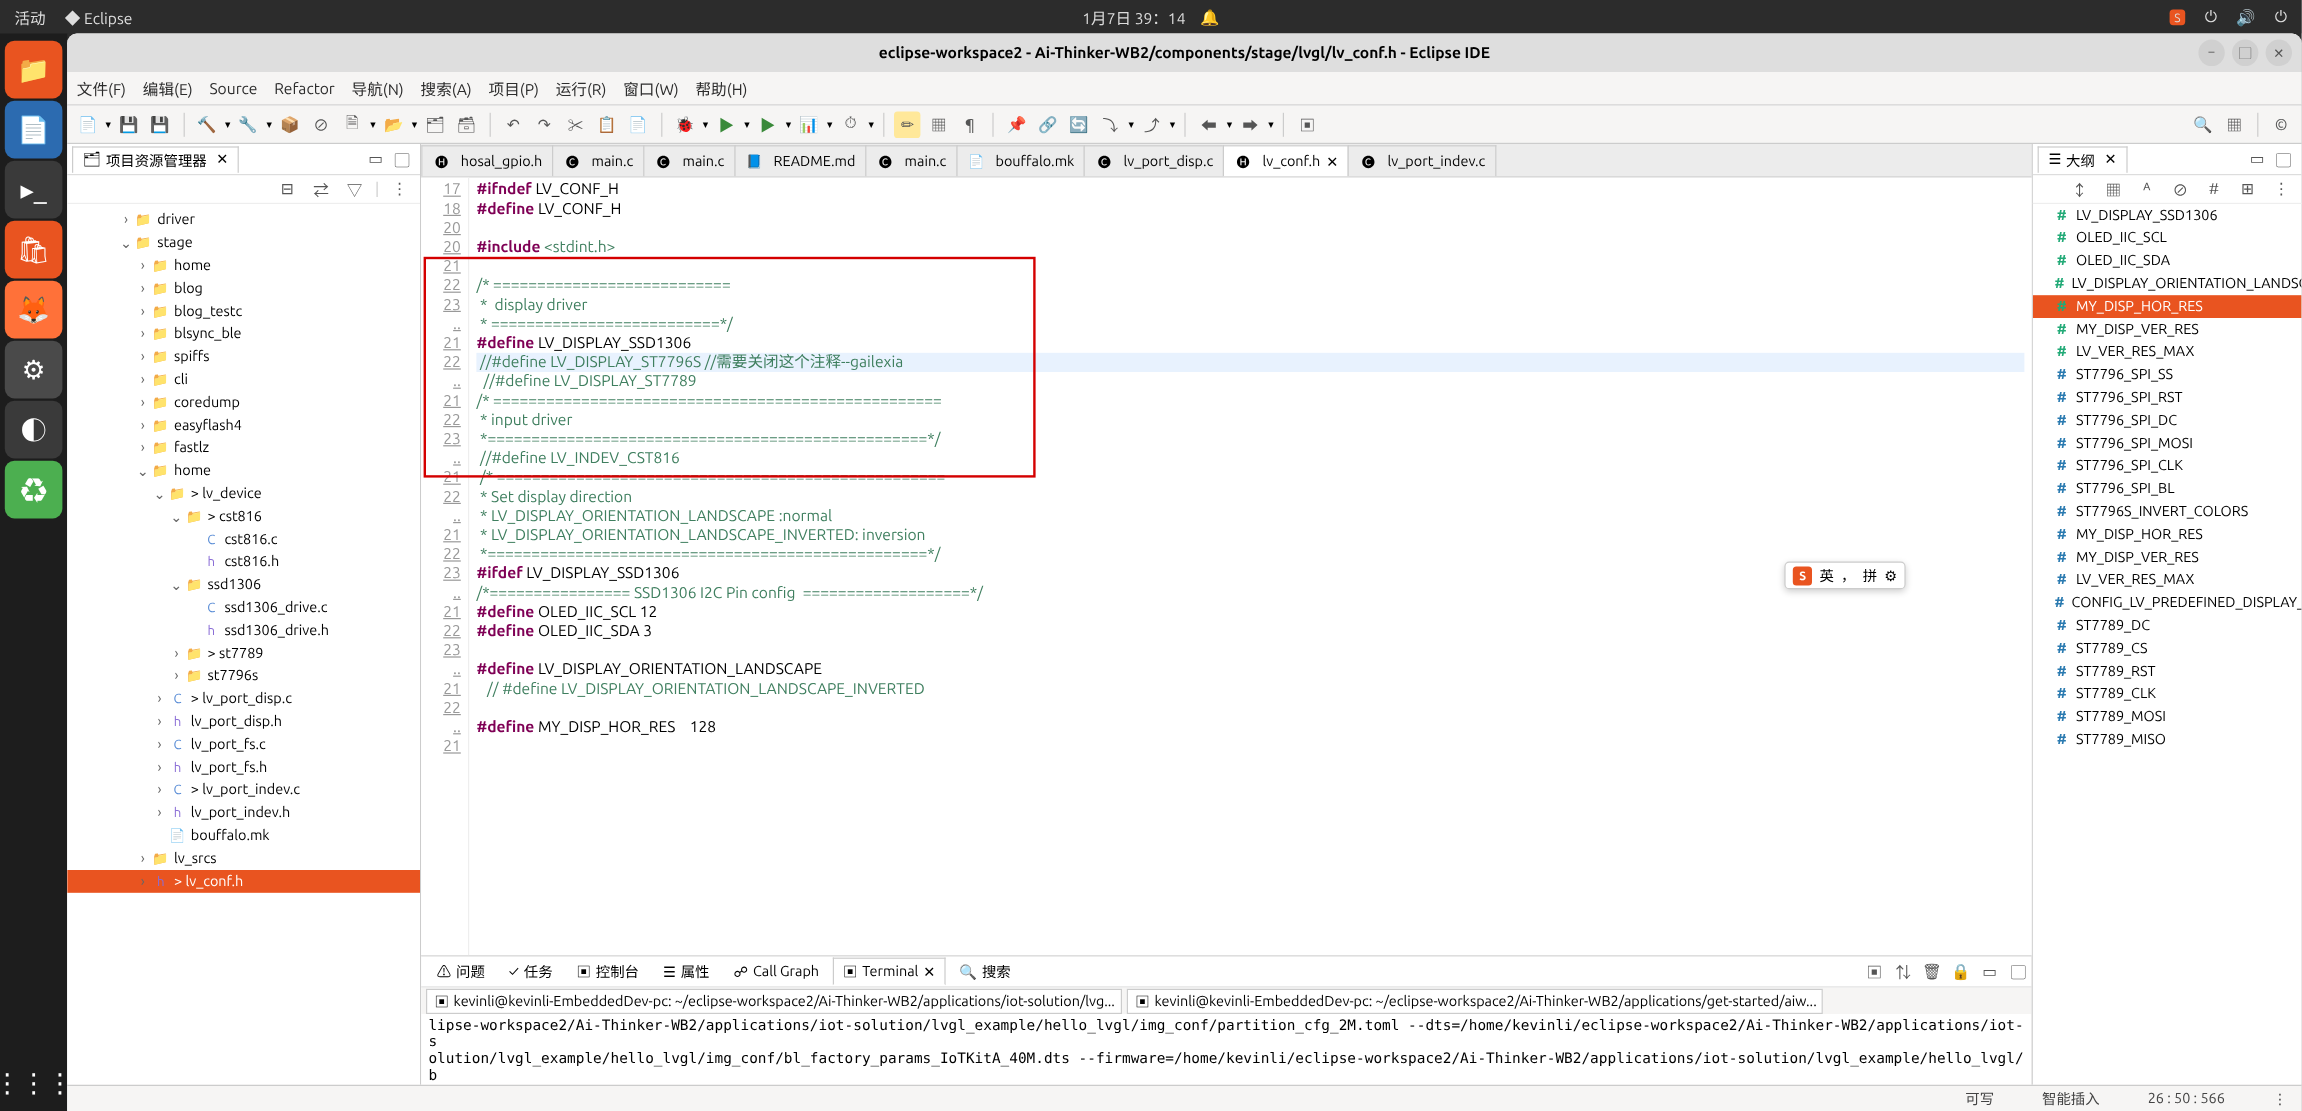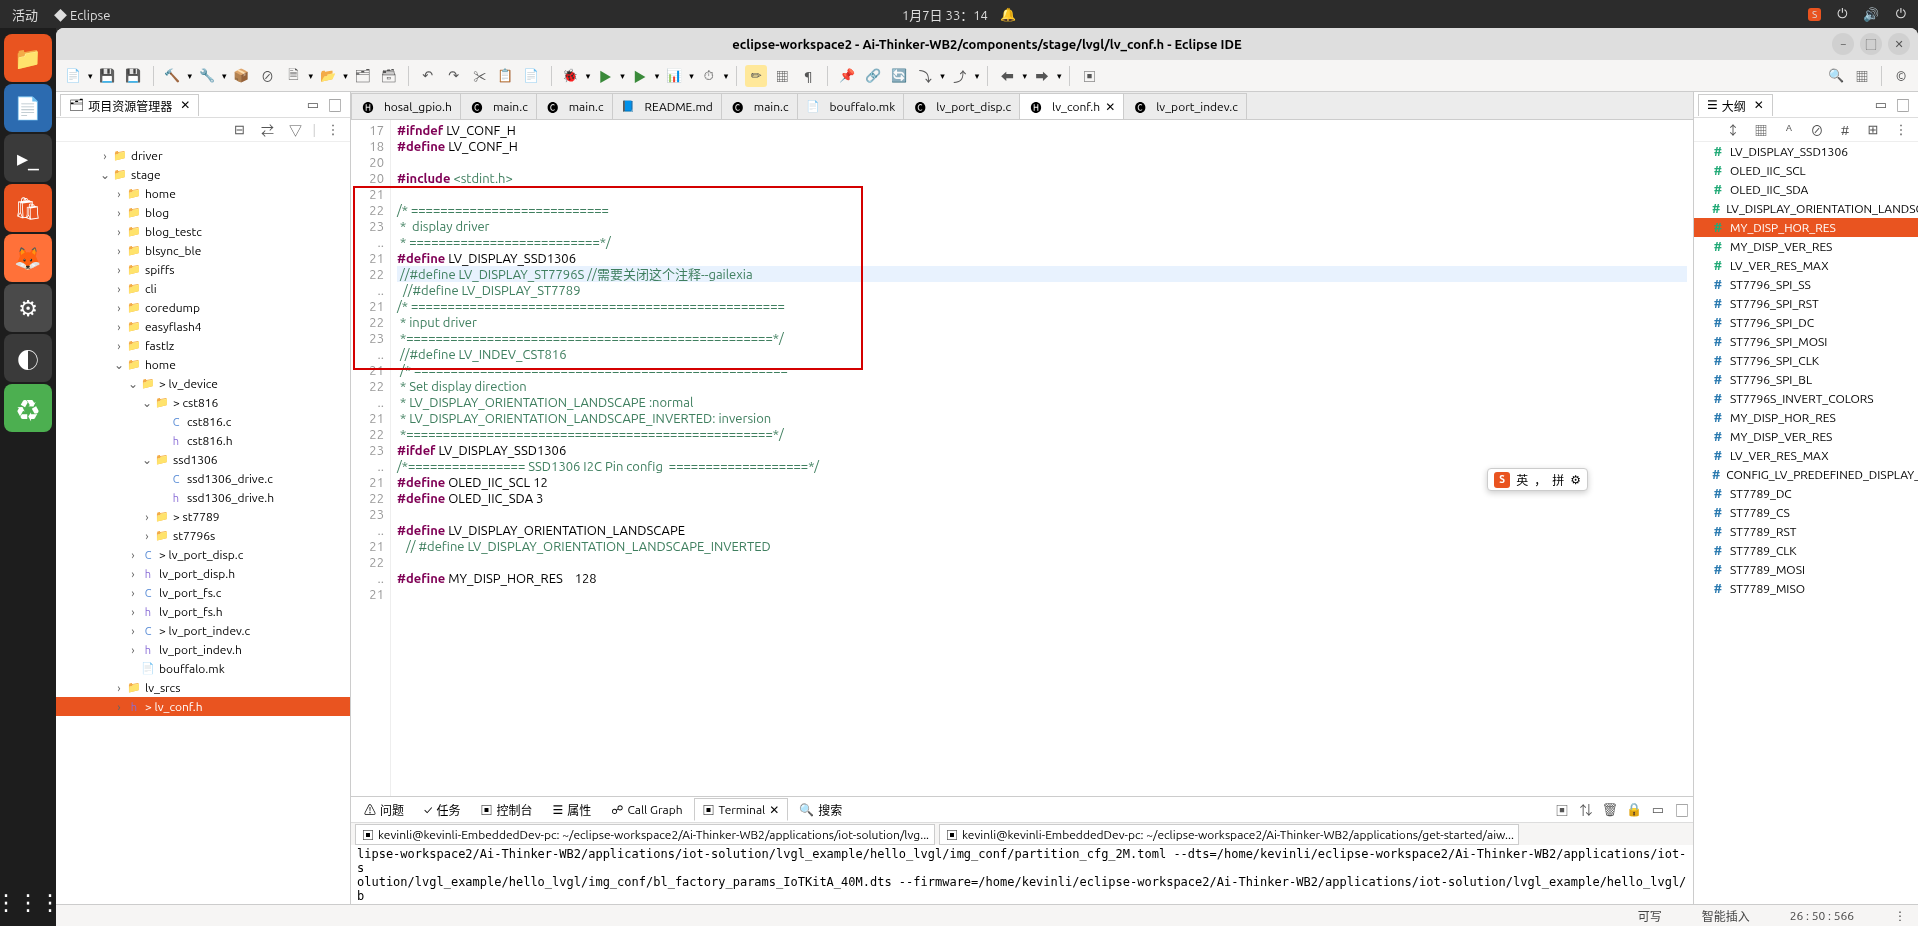--- a/index.html
+++ b/index.html
@@ -41,21 +41,21 @@
 .tree-selected { background: #E95420 !important; color: #fff; }
 .twist { width: 14px; display: inline-flex; justify-content: center; color: #666; }
 .ficon { width: 16px; height:16px; display: inline-flex; align-items:center; justify-content:center; margin-right: 3px; font-size:11px;}
 .fold{color:#c88b3a;} .cfile{color:#5a8dd6;} .hfile{color:#8a6dd6;} .mkfile{color:#666;}
 
 .center-panel { flex: 1; display: flex; flex-direction: column; min-width: 0; }
 .editor-tabs { height: 28px; display: flex; align-items: flex-end; background: #ececec; border-bottom: 1px solid #ccc; overflow:hidden;}
 .etab { height: 26px; display: flex; align-items: center; gap: 5px; padding: 0 8px; border: 1px solid #ccc; border-bottom: none; background: #ececec; font-size: 12px; margin-right: -1px;}
 .etab.active { background: #fff; }
 .editor-body { flex: 1; display: flex; background: #fff; overflow: hidden; position: relative; font-family: "DejaVu Sans Mono", monospace; font-size: 13px; line-height: 16px; }
-.gutter { width: 40px; background: #fff; color: #999; text-align: right; padding: 2px 6px 2px 0; user-select: none; border-right:1px solid #eee;}
+.gutter { width: 40px; background: #fff; color: #999; text-align: right; padding: 2px 6px 2px 0; user-select: none; border-right:1px solid #eee;text-decoration:underline;}
 .code { flex: 1; padding: 2px 6px; white-space: pre; overflow: hidden; }
 .kw { color: #7f0055; font-weight: bold; }
 .cm { color: #3f7f5f; }
 .hl-line { background: #e8f2fe; }
 .redbox { position:absolute; border:2px solid #d40000; pointer-events:none; }
 
 .bottom-panel { height: 108px; border-top: 1px solid #ccc; display: flex; flex-direction: column; background: #fff; }
 .bottom-tabs { height: 26px; display: flex; align-items: center; border-bottom: 1px solid #ddd; padding-left: 4px; gap: 2px; }
 .btab { display: flex; align-items: center; gap: 4px; padding: 2px 8px; font-size: 12px; border:1px solid transparent;}
 .btab.active { background: #fff; border: 1px solid #ccc; border-bottom-color: #fff; }
@@ -77,21 +77,21 @@
 </style>
 </head>
 <body>
 
 <div class="topbar">
   <div class="topbar-left">
     <span>活动</span>
     <span>◆ <span>Eclipse</span></span>
   </div>
   <div class="topbar-center">
-    <span>1月7日 33：14</span>
+    <span>1月7日 39：14</span>
     <span>🔔</span>
   </div>
   <div class="topbar-right">
     <span style="background:#E95420;padding:1px 4px;border-radius:3px;font-size:10px;">S</span>
     <span>⏻</span>
     <span>🔊</span>
     <span>⏻</span>
   </div>
 </div>
 
@@ -111,20 +111,32 @@
 <div class="window">
   <div class="titlebar">
     <span style="font-weight:600;">eclipse-workspace2 - Ai-Thinker-WB2/components/stage/lvgl/lv_conf.h - Eclipse IDE</span>
     <div class="title-controls">
       <div class="tc-btn">−</div>
       <div class="tc-btn">▢</div>
       <div class="tc-btn">✕</div>
     </div>
   </div>
 
+  <div class="menubar">
+    <span>文件(F)</span>
+    <span>编辑(E)</span>
+    <span>Source</span>
+    <span>Refactor</span>
+    <span>导航(N)</span>
+    <span>搜索(A)</span>
+    <span>项目(P)</span>
+    <span>运行(R)</span>
+    <span>窗口(W)</span>
+    <span>帮助(H)</span>
+  </div>
 
   <div class="toolbar">
     <div class="tbtn">📄</div>
       <span style="font-size:9px;">▾</span>
     <div class="tbtn">💾</div>
     <div class="tbtn">💾</div>
     <div class="tsep"></div>
     <div class="tbtn">🔨</div>
       <span style="font-size:9px;">▾</span>
     <div class="tbtn">🔧</div>

